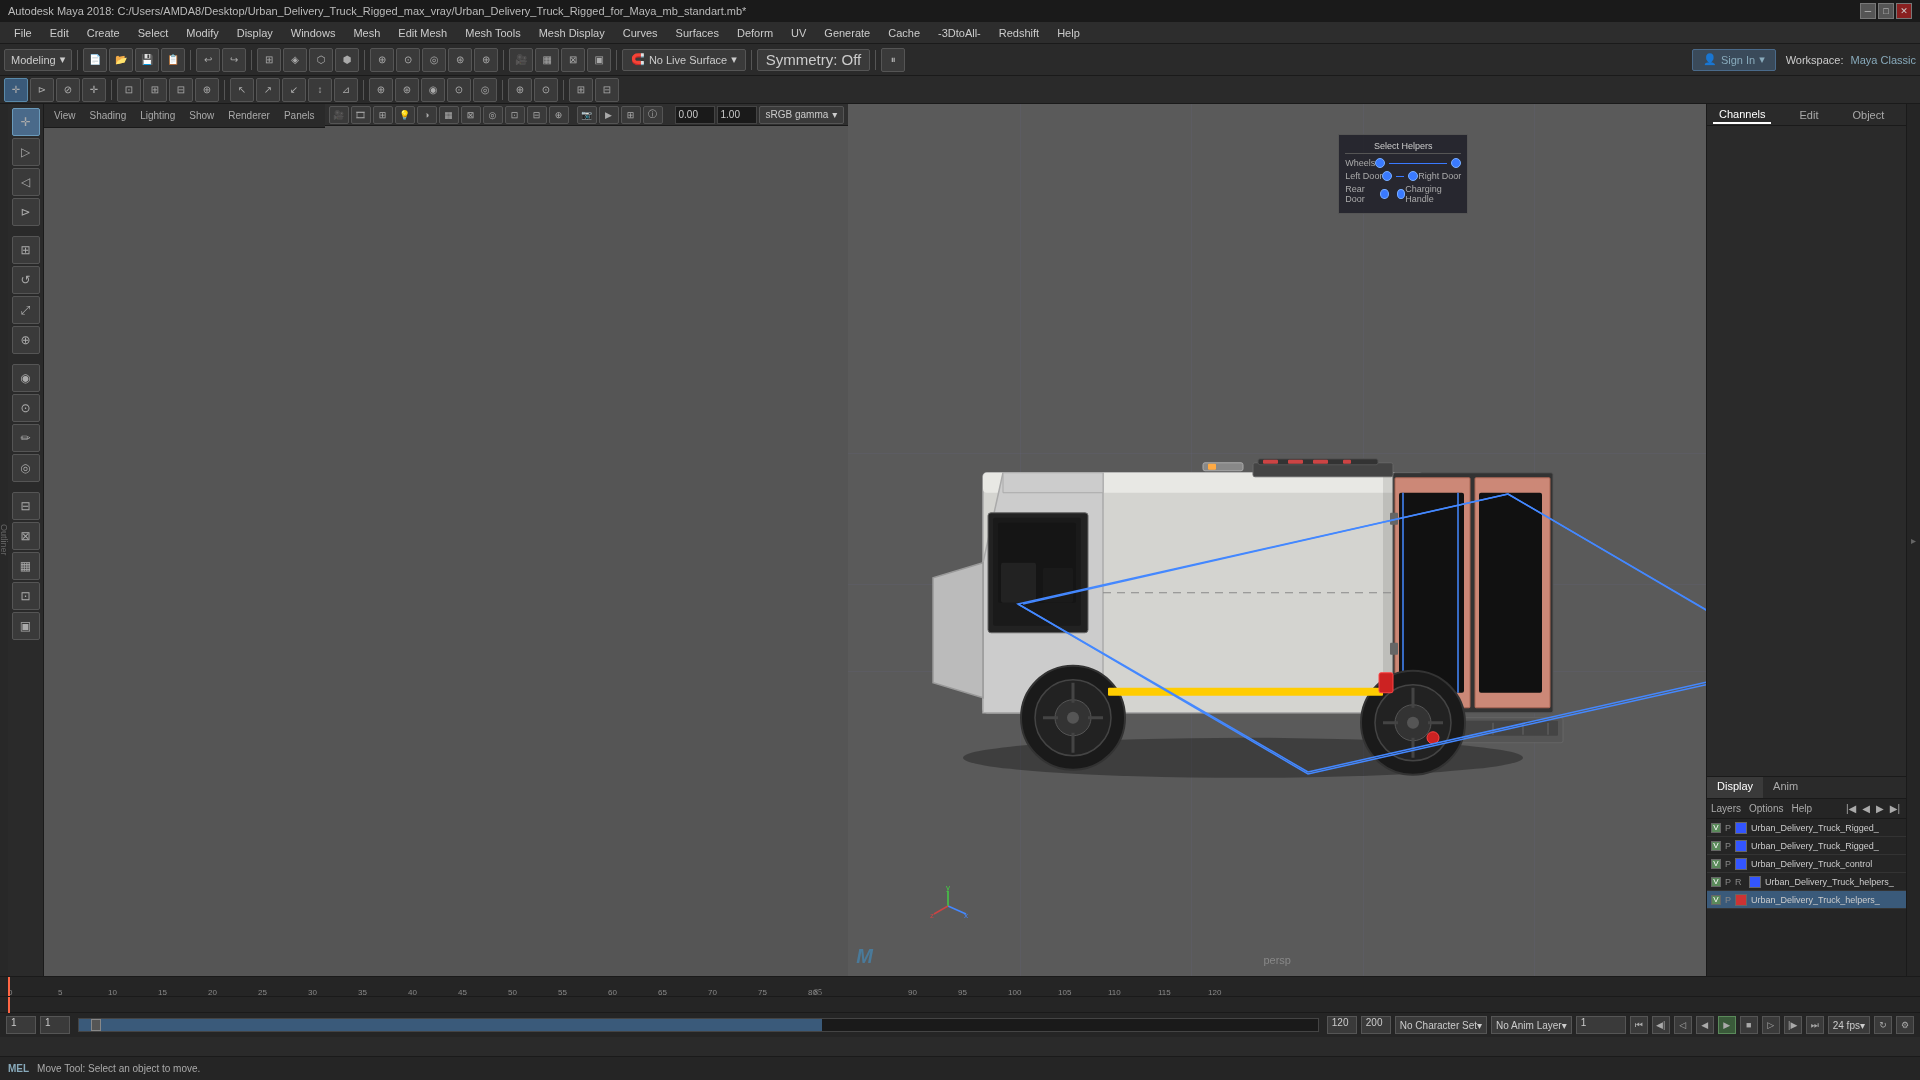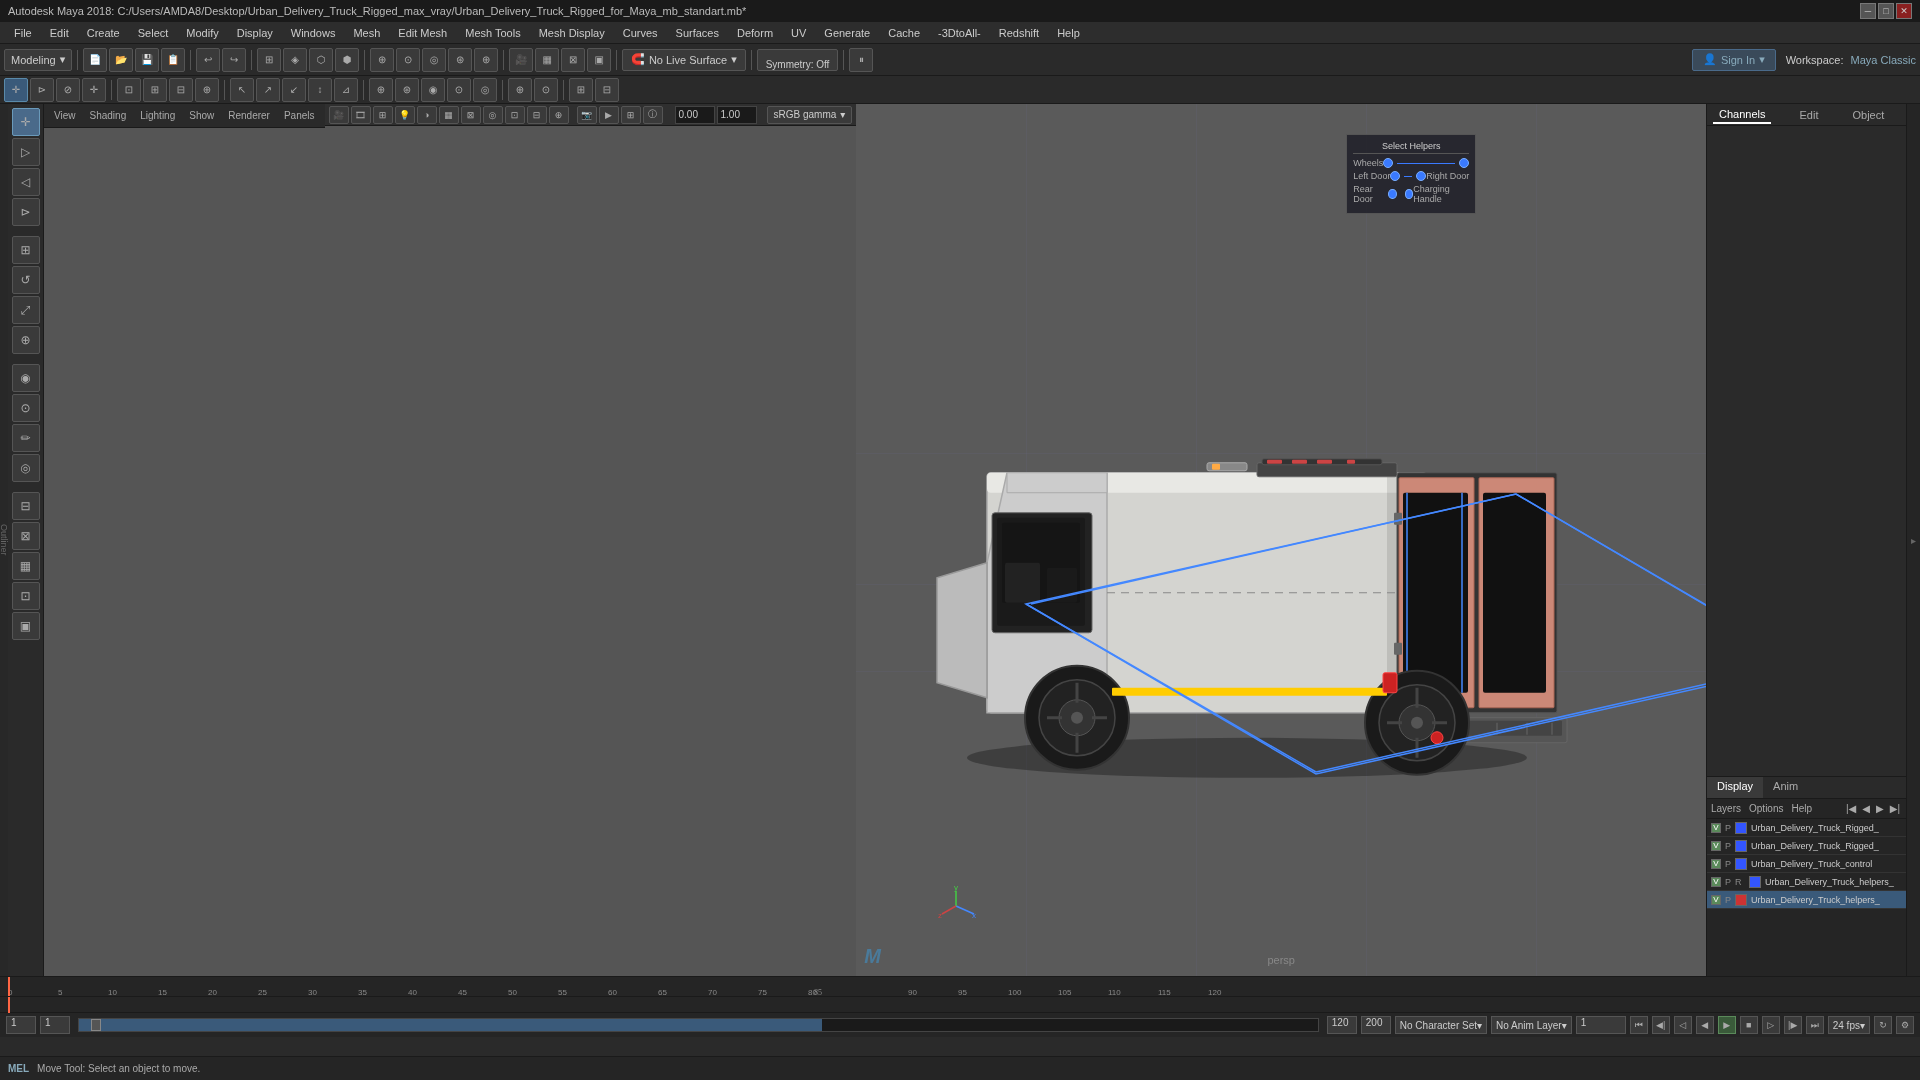--- a/index.html
+++ b/index.html
@@ -131,23 +131,23 @@
       gap: 4px;
       cursor: pointer;
     }
     .symmetry-btn {
       height: 22px;
       background: #3a3a3a;
       border: 1px solid #555;
       border-radius: 2px;
       padding: 0 8px;
       color: #ccc;
-      font-size: 10px;
-      display: flex;
-      align-items: flex-end;
+      font-size: 15px;
+      display: flex;
+      align-items: center;
       cursor: pointer;
     }
     .sign-in-btn {
       height: 22px;
       background: #3a4a5a;
       border: 1px solid #4a6a8a;
       border-radius: 2px;
       padding: 0 10px;
       color: #8ab;
       font-size: 11px;
@@ -243,21 +243,21 @@
       height: 18px;
       background: #3a3a3a;
       border: 1px solid #555;
       border-radius: 2px;
       padding: 0 6px;
       color: #ccc;
       font-size: 10px;
       display: flex;
       align-items: center;
       cursor: pointer;
-      margin-left: 8px;
+      margin-left: 0;
     }
 
     
     #viewport-canvas {
       flex: 1;
       position: relative;
       background: #5a5a5a;
       overflow: hidden;
     }
 

